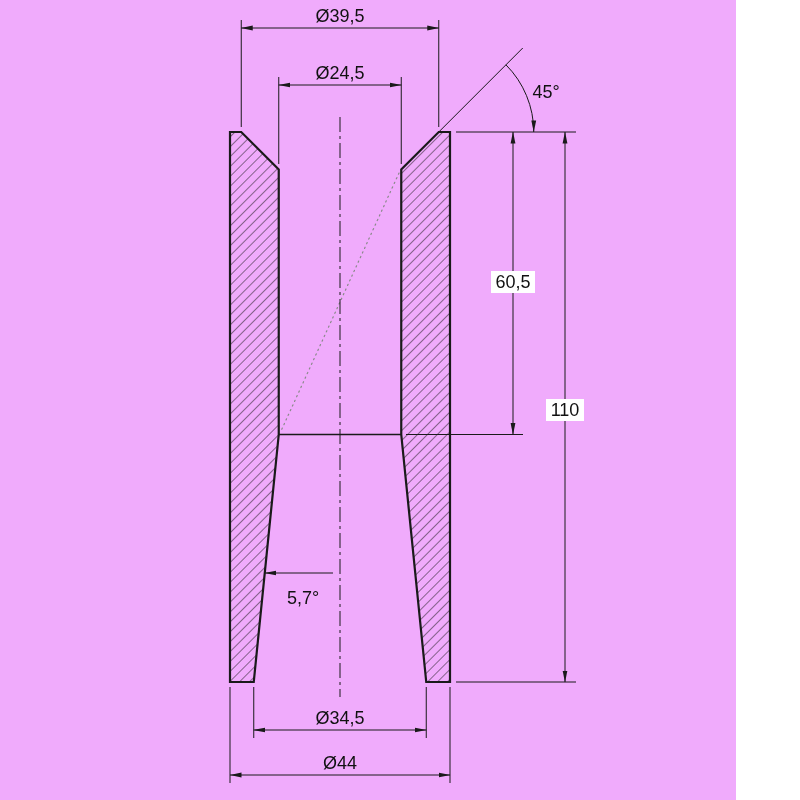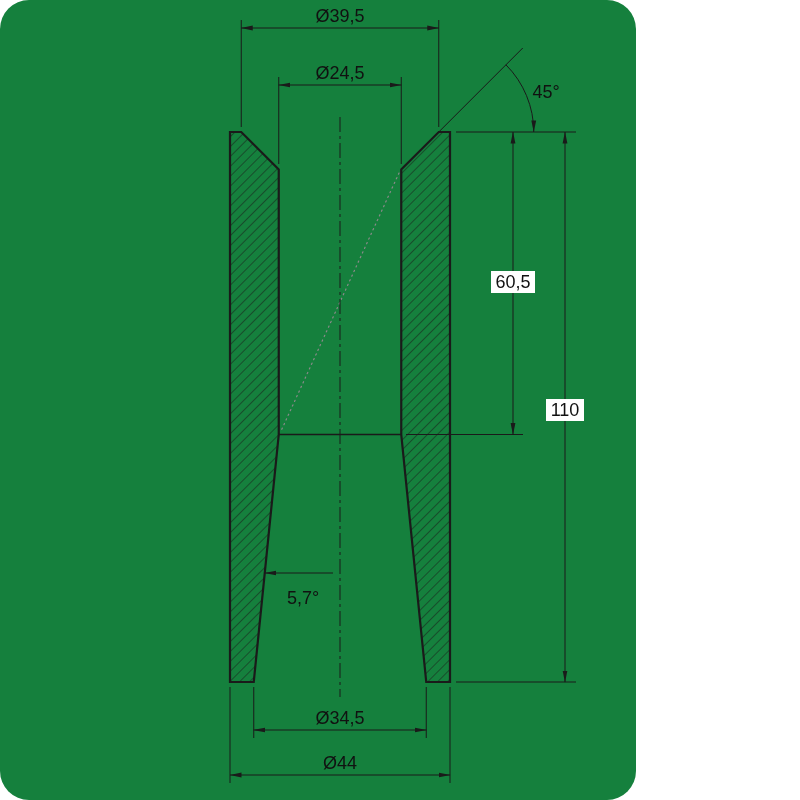--- a/index.html
+++ b/index.html
@@ -4,25 +4,24 @@
 <style>
   html, body {
     margin: 0;
     padding: 0;
     width: 800px;
     height: 800px;
     background: #ffffff;
     font-family: "Liberation Sans", sans-serif;
   }
   .canvas-wrap {
-    width: 636px;
+    width: 736px;
     height: 800px;
     position: relative;
-    background: #15803d;
-    border-radius: 29px;
+    background: #f0abfc;
   }
   svg { display: block; }
   .outline {
     fill: url(#hatch);
     stroke: #1a1a1a;
     stroke-width: 2.2;
     stroke-linejoin: miter;
   }
   .edge {
     stroke: #1a1a1a;

